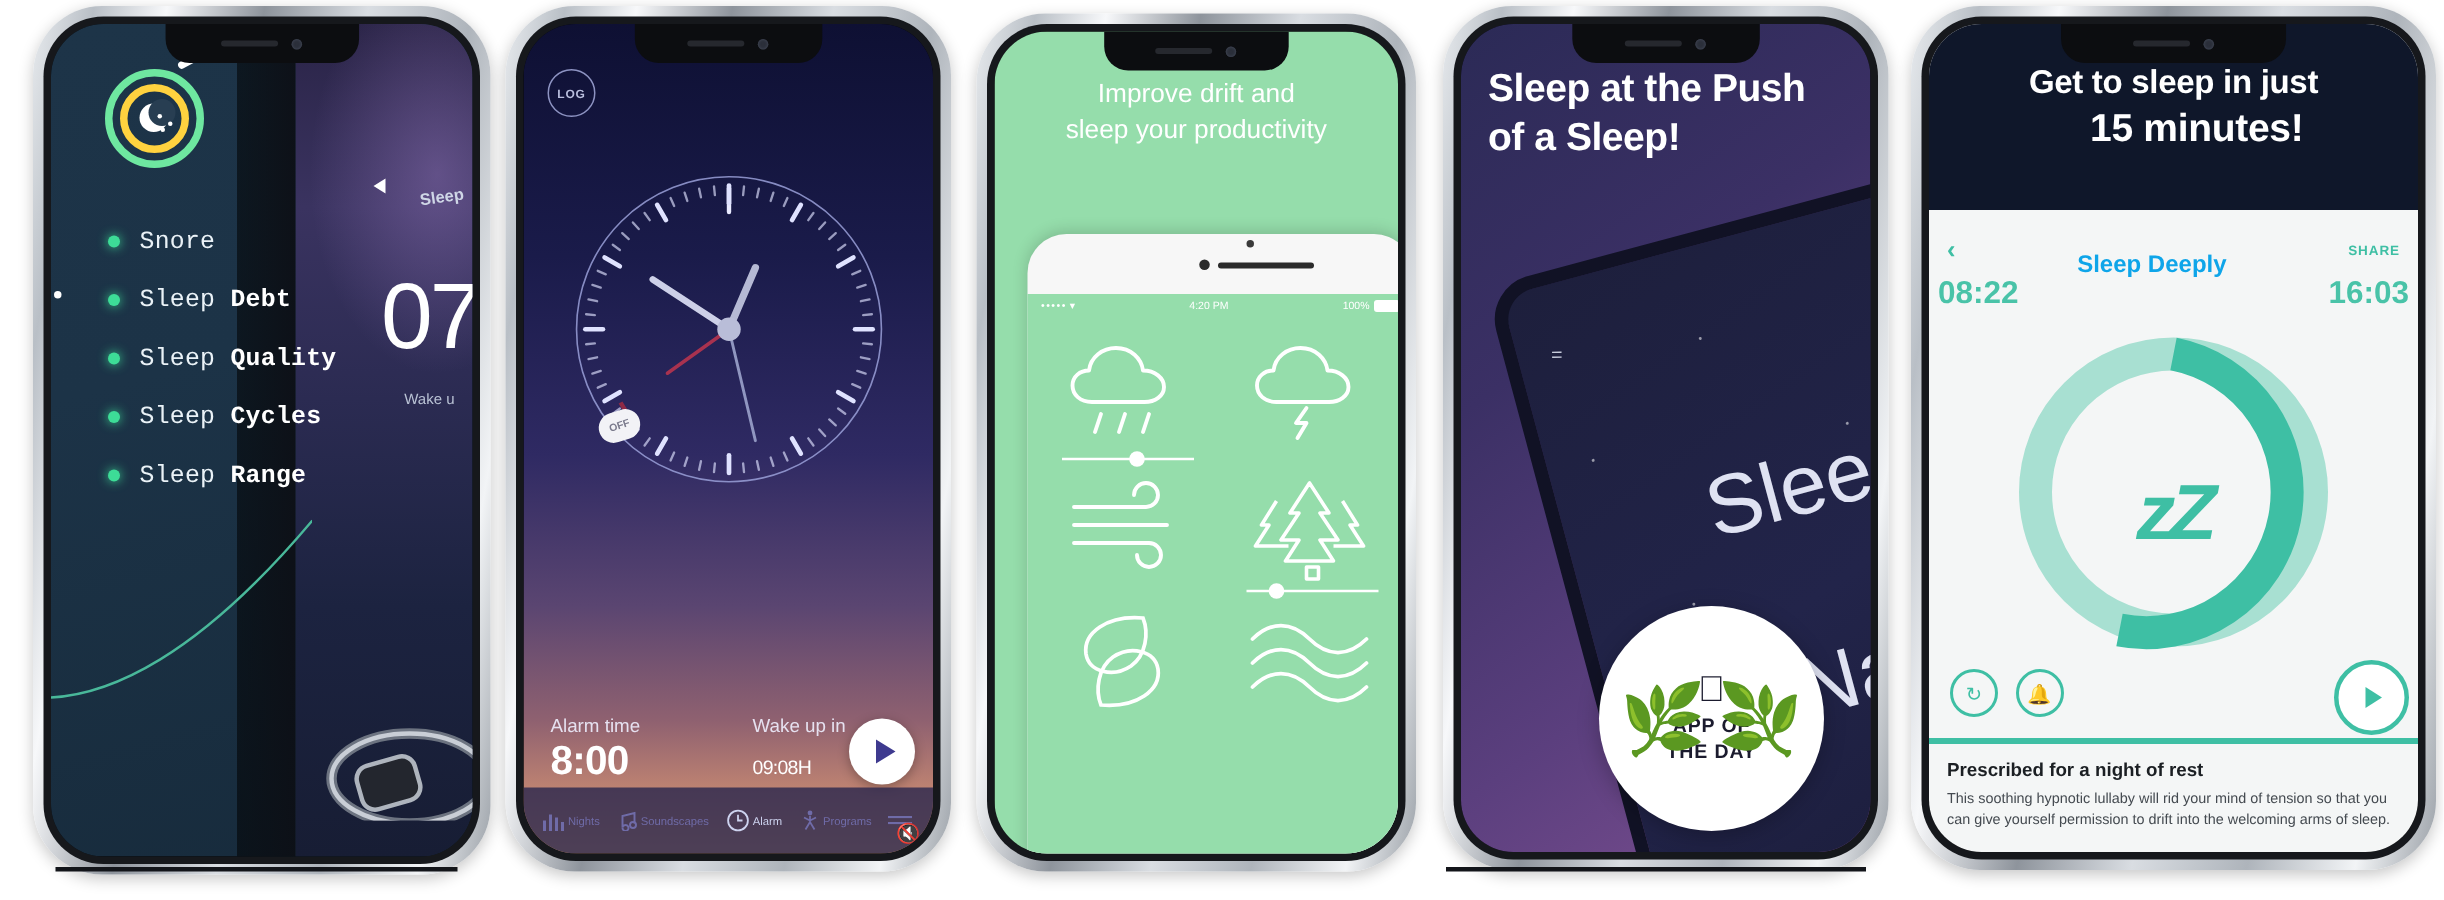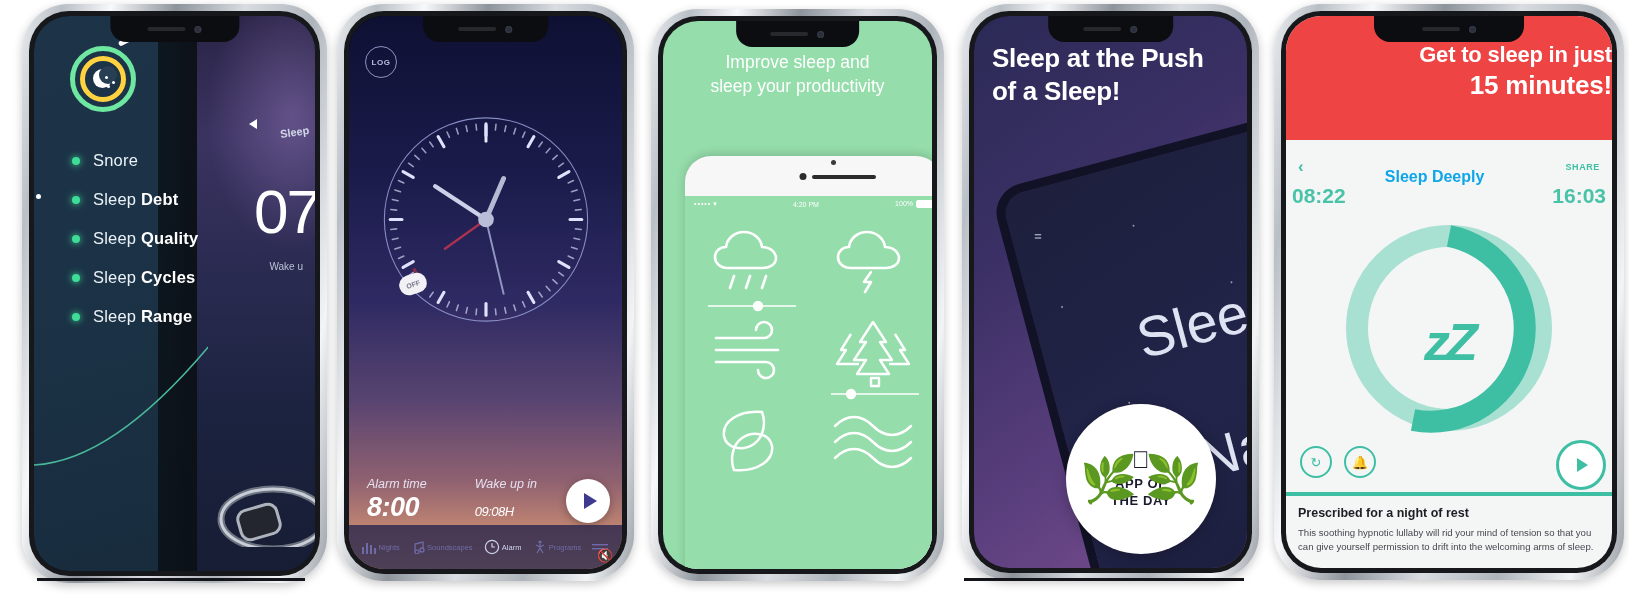--- a/index.html
+++ b/index.html
@@ -30,21 +30,21 @@
   .p1-logo i{width:46px;height:46px;border-radius:50%;border:5px solid #ffd23f;box-sizing:border-box;
       display:flex;align-items:center;justify-content:center;position:relative;}
   .p1-moon{position:relative;width:20px;height:20px;}
   .p1-moon:before{content:"";position:absolute;left:0;top:0;width:19px;height:19px;border-radius:50%;background:#fff;}
   .p1-moon:after{content:"";position:absolute;left:6px;top:-3px;width:18px;height:18px;border-radius:50%;background:#283e52;}
   .p1-eye{position:absolute;width:3px;height:3px;border-radius:50%;background:#fff;z-index:3;}
   .p1-flash{position:absolute;left:84px;top:22px;width:17px;height:5px;border-radius:4px;background:#fff;transform:rotate(-28deg);z-index:7;}
   .feat-list{position:absolute;left:38px;top:135px;z-index:6;}
   .feat{display:flex;align-items:center;margin-bottom:20px;}
   .feat .dot{width:8px;height:8px;border-radius:50%;background:#3ddc97;margin-right:13px;box-shadow:0 0 7px #3ddc97;}
-  .feat .txt{color:#eaf2f7;font-size:16.5px;letter-spacing:.2px;white-space:nowrap;}
+  .feat .txt{color:#eaf2f7;font-size:16.5px;letter-spacing:.2px;white-space:nowrap;font-family:Liberation Mono, monospace;}
   .feat .txt b{font-weight:700;color:#ffffff;}
   .p1-curve{position:absolute;left:0;bottom:78px;width:62%;height:150px;z-index:4;}
   .p1-dot-left{position:absolute;left:2px;top:178px;width:5px;height:5px;border-radius:50%;background:#fff;z-index:8;}
   .p1-cap{position:absolute;left:30px;bottom:6px;z-index:8;}
   .p1-cap .l1{color:#fff;font-size:30px;font-weight:700;letter-spacing:-.3px;line-height:1.1;}
   .p1-cap .l2{color:#dfe7ee;font-size:27px;font-weight:300;line-height:1.15;}
   .p1-inner-sleep{position:absolute;right:6px;top:110px;color:#cfd6e6;font-size:11px;font-weight:600;transform:rotate(-8deg);z-index:5;}
   .p1-inner-07{position:absolute;right:-4px;top:160px;color:#fff;font-size:62px;font-weight:300;z-index:5;letter-spacing:-2px;}
   .p1-inner-wake{position:absolute;right:12px;top:245px;color:#b9c2d4;font-size:10px;z-index:5;}
   .p1-tri{position:absolute;right:58px;top:103px;width:0;height:0;border-top:5px solid transparent;border-bottom:5px solid transparent;border-right:8px solid #fff;z-index:5;}
@@ -93,21 +93,21 @@
   .p4-tilted .star{position:absolute;width:2px;height:2px;border-radius:50%;background:rgba(255,255,255,.55);}
   .p4-word{position:absolute;color:#dfe2f2;font-weight:300;}
   .p4-badge{position:absolute;left:92px;bottom:14px;width:150px;height:150px;border-radius:50%;background:#fff;z-index:14;
       display:flex;flex-direction:column;align-items:center;justify-content:center;box-shadow:0 3px 14px rgba(0,0,0,.25);}
   .p4-badge .apple{font-size:24px;color:#1b1b2e;line-height:1;margin-bottom:4px;}
   .p4-badge .t{color:#1b1b2e;font-size:13px;font-weight:700;letter-spacing:.6px;line-height:1.3;text-align:center;}
   .p4-laurel{position:absolute;top:50%;transform:translateY(-50%);color:#cfc08a;font-size:46px;line-height:1;}
 
   
   .p5bg{position:absolute;inset:0;background:#f4f6f6;}
-  .p5-head{position:absolute;top:0;left:0;right:0;height:124px;background:#ef4444;z-index:9;padding-top:26px;box-sizing:border-box;text-align:right;}
+  .p5-head{position:absolute;top:0;left:0;right:0;height:124px;background:#0f172a;z-index:9;padding-top:26px;box-sizing:border-box;text-align:center;}
   .p5-head .l1{color:#fff;font-size:22px;font-weight:700;letter-spacing:-.2px;}
   .p5-head .l2{color:#fff;font-size:26px;font-weight:700;letter-spacing:-.2px;margin-top:2px;padding-left:31px;}
   .p5-nav{position:absolute;top:132px;left:0;right:0;display:flex;align-items:center;justify-content:space-between;padding:0 12px;z-index:9;box-sizing:border-box;}
   .p5-back{color:#3ebfa4;font-size:17px;font-weight:700;}
   .p5-title{color:#0ea5e9;font-size:16px;font-weight:700;margin-top:20px;}
   .p5-share{color:#3ebfa4;font-size:9px;font-weight:700;letter-spacing:.6px;}
   .p5-times{position:absolute;top:168px;left:0;right:0;display:flex;justify-content:space-between;padding:0 6px;z-index:9;box-sizing:border-box;}
   .p5-times span{color:#49c3a8;font-size:21px;font-weight:700;}
   .p5-ring{position:absolute;left:50%;top:206px;transform:translateX(-50%);width:212px;height:212px;z-index:8;}
   .p5-zzz{position:absolute;left:50%;top:296px;transform:translateX(-50%);color:#3ebfa4;font-size:52px;font-weight:800;font-style:italic;z-index:9;letter-spacing:-4px;}
@@ -270,21 +270,21 @@
         <line x1="110" y1="110" x2="128" y2="68" stroke="#b5b9d4" stroke-width="5" stroke-linecap="round"></line>
         <line x1="110" y1="110" x2="128" y2="186" stroke="#9096c0" stroke-width="2" stroke-linecap="round"></line>
         <line x1="110" y1="110" x2="68" y2="140" stroke="#a8324f" stroke-width="2.4" stroke-linecap="round"></line>
         <path d="M36 160 A 92 92 0 0 0 44 172" fill="none" stroke="#8e2a46" stroke-width="3"></path>
         <circle cx="110" cy="110" r="8" fill="#b9bdd8"></circle>
       </svg>
 
       <div class="p2-off">OFF</div>
 
       <div class="p2-foot">
-        <div style="display:flex;gap:48px;font-style:italic;">
+        <div style="display:flex;gap:75px;">
           <div>
             <div class="p2-lbl">Alarm time</div>
             <div class="p2-val">8:00</div>
           </div>
           <div>
             <div class="p2-lbl">Wake up in</div>
             <div class="p2-val"><span>09:08</span><span>H</span></div>
           </div>
         </div>
       </div>
@@ -338,21 +338,21 @@
           </div>
     </div>
    </div>
   </div>
 
   <div class="phone" style="left:651px;top:9px;width:279px;height:558px;">
    <div class="phone-inner">
     <div class="screen">
       <div class="p3bg"></div>
       <div class="p3-head">
-        <div>Improve sleep and</div>
+        <div>Improve drift and</div>
         <div>sleep your productivity</div>
       </div>
 
       <div class="p3-device">
         <span class="p3-dev-dot"></span>
         <span class="p3-dev-cam"></span>
         <span class="p3-dev-spk"></span>
 
         <div class="p3-app">
           <div class="p3-status">

